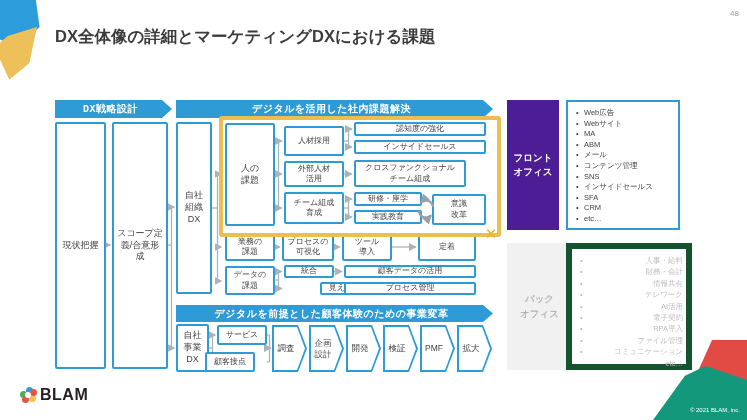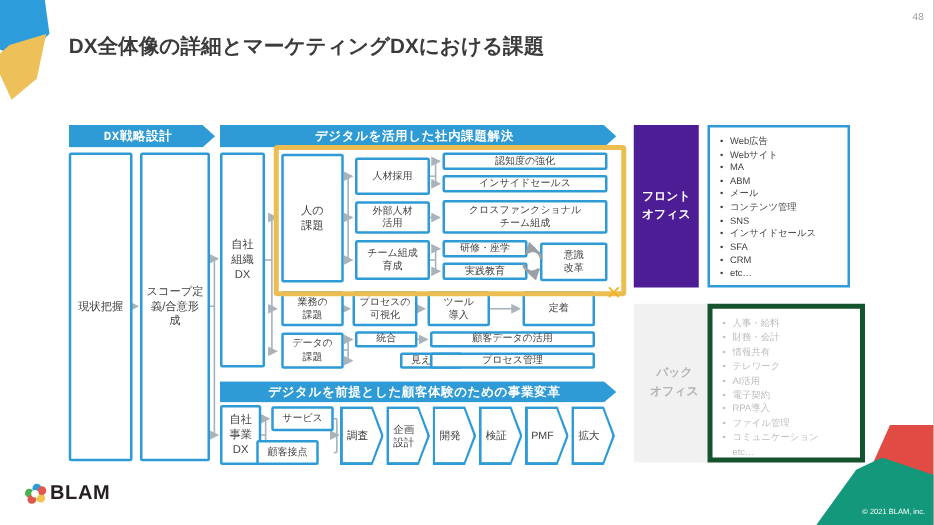--- a/index.html
+++ b/index.html
@@ -50,21 +50,21 @@
   .chev-label { position:absolute; inset:0; display:flex; align-items:center; justify-content:center;
     padding-right:7px; font-size:8.5px; color:#3f3f3f; white-space:pre-line; text-align:center; line-height:1.25; }
 
   
   .office-label { position:absolute; display:flex; align-items:center; justify-content:center;
     text-align:center; font-weight:bold; font-size:9.5px; white-space:pre-line; line-height:1.5; z-index:2; }
   .front-label { background:#4c1d95; color:#fff; }
   .back-label { background:#f1f1f1; color:#b5b5b5; }
   .office-list { position:absolute; background:#fff; box-sizing:border-box; z-index:2; }
   .front-list { border:2px solid #2E9BD6; }
-  .back-list { border:4px solid #14532d; color:#bdbdbd; }
+  .back-list { border:6px solid #14532d; color:#bdbdbd;text-align:right; }
   .office-list ul { margin:0; padding:6px 3px 0 5px; list-style:none; }
   .office-list li { position:relative; padding-left:11px; font-size:7.5px; }
   .front-list li { color:#3f3f3f; line-height:10.6px; }
   .back-list li { color:#bdbdbd; line-height:11.4px; }
   .office-list li::before { content:"•"; position:absolute; left:3px; }
   .office-list li.nb::before { content:""; }
 
   .conn { position:absolute; left:0; top:0; z-index:1; }
   .cycle { position:absolute; left:0; top:0; z-index:5; pointer-events:none; }
 
@@ -156,21 +156,21 @@
 DX</div>
   <div class="bx big" style="left:225px;top:123px;width:50px;height:103px;">人の
 課題</div>
   <div class="bx" style="left:284px;top:126px;width:60px;height:30px;">人材採用</div>
   <div class="bx" style="left:284px;top:161px;width:60px;height:26px;">外部人材
 活用</div>
   <div class="bx" style="left:284px;top:192px;width:60px;height:32px;">チーム組成
 育成</div>
   <div class="bx" style="left:354px;top:122px;width:132px;height:14px;">認知度の強化</div>
   <div class="bx" style="left:354px;top:140px;width:132px;height:14px;">インサイドセールス</div>
-  <div class="bx" style="left:354px;top:160px;width:132px;height:27px;">クロスファンクショナル
+  <div class="bx" style="left:354px;top:160px;width:112px;height:27px;">クロスファンクショナル
 チーム組成</div>
   <div class="bx" style="left:354px;top:192px;width:68px;height:14px;">研修・座学</div>
   <div class="bx" style="left:354px;top:210px;width:68px;height:14px;">実践教育</div>
   <div class="bx" style="left:432px;top:194px;width:54px;height:31px;">意識
 改革</div>
 
   <div class="bx" style="left:225px;top:233px;width:50px;height:28px;">業務の
 課題</div>
   <div class="bx" style="left:282px;top:233px;width:52px;height:28px;">プロセスの
 可視化</div>

